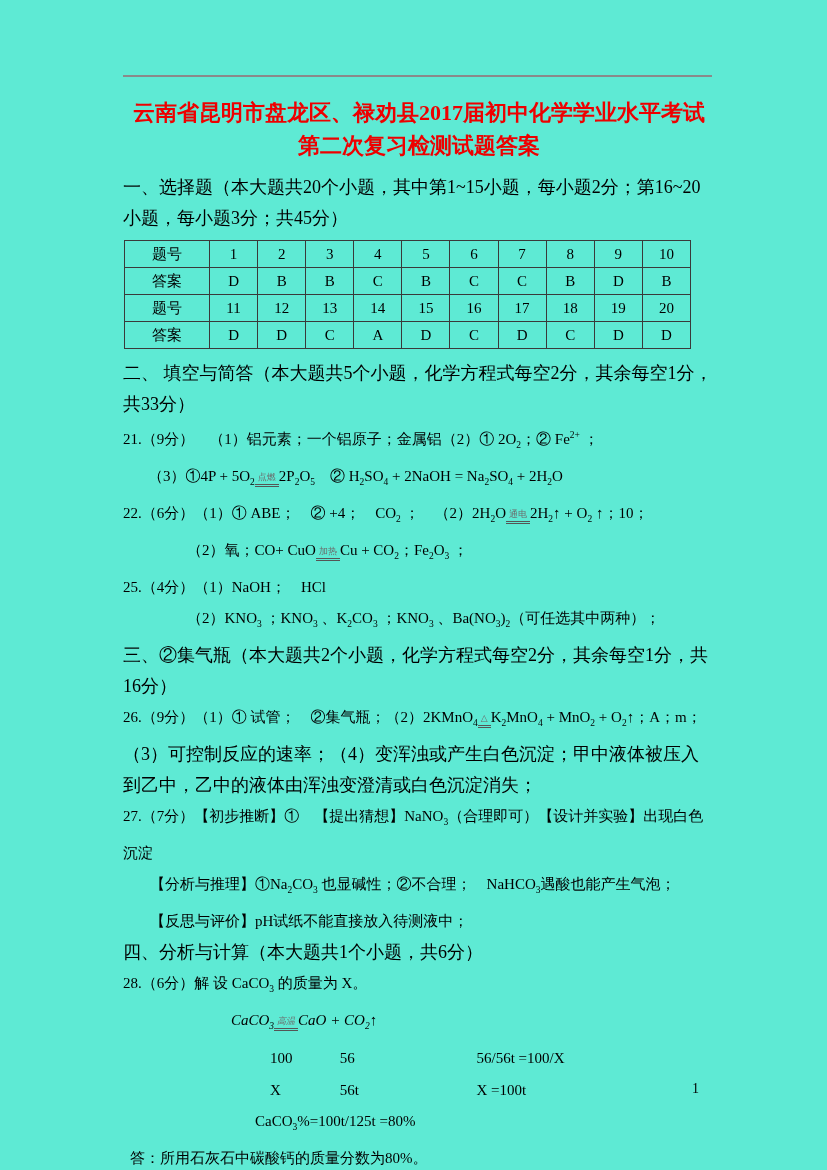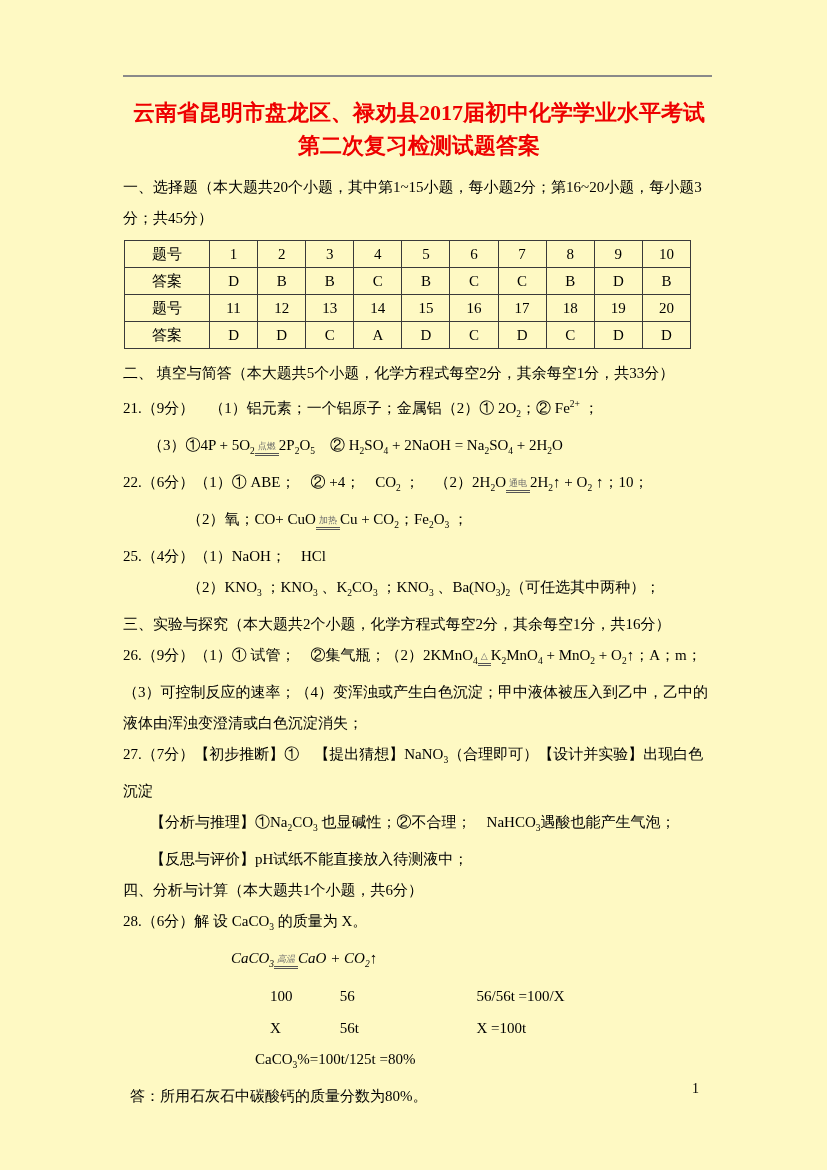--- a/index.html
+++ b/index.html
@@ -5,21 +5,21 @@
   html, body {
     margin: 0; padding: 0;
     background: #ffffff;
     font-family: "Liberation Serif", "DejaVu Serif", serif;
     color: #000000;
   }
   .page {
     position: relative;
     width: 827px;
     height: 1170px;
-    background: #fef9c3;
+    background: #5eead4;
     overflow: hidden;
   }
   .header-rule {
     position: absolute;
     top: 75px; left: 123px;
     width: 589px; height: 0;
     border-top: 2px solid #8a8a8a;
   }
   .content {
     position: absolute;
@@ -33,21 +33,21 @@
     font-weight: bold;
     text-align: center;
     color: #ee0000;
   }
   .line {
     font-size: 15px;
     line-height: 31px;
     min-height: 31px;
   }
   .para {
-    font-size: 15px;
+    font-size: 18px;
     line-height: 31px;
     margin: 0;
   }
   .indent-25 { padding-left: 25px; }
   .indent-27 { padding-left: 27px; }
   .indent-64 { padding-left: 64px; }
   .indent-100 { padding-left: 108px; font-style: italic; }
   .indent-132 { padding-left: 132px; }
   .indent-147 { padding-left: 147px; }
   .indent-7 { padding-left: 7px; }
@@ -164,21 +164,21 @@
 
     <p class="para">二、 填空与简答（本大题共5个小题，化学方程式每空2分，其余每空1分，共33分）</p>
 
     <div class="line"><span class="seg-n">21.（9分）　（1）铝元素；一个铝原子；金属铝（2）① 2O</span><span class="seg-sub">2</span><span class="seg-n">；② Fe</span><span class="seg-sup">2+</span><span class="seg-n"> ；</span></div>
     <div class="line indent-25"><span class="seg-n">（3）①4P + 5O</span><span class="seg-sub">2</span><span class="seg-cond">点燃</span><span class="seg-n">2P</span><span class="seg-sub">2</span><span class="seg-n">O</span><span class="seg-sub">5</span><span class="seg-n">　② H</span><span class="seg-sub">2</span><span class="seg-n">SO</span><span class="seg-sub">4</span><span class="seg-n"> + 2NaOH = Na</span><span class="seg-sub">2</span><span class="seg-n">SO</span><span class="seg-sub">4</span><span class="seg-n"> + 2H</span><span class="seg-sub">2</span><span class="seg-n">O</span></div>
     <div class="line"><span class="seg-n">22.（6分）（1）① ABE；　② +4；　CO</span><span class="seg-sub">2</span><span class="seg-n"> ；　（2）2H</span><span class="seg-sub">2</span><span class="seg-n">O</span><span class="seg-cond">通电</span><span class="seg-n">2H</span><span class="seg-sub">2</span><span class="seg-n">↑ + O</span><span class="seg-sub">2</span><span class="seg-n"> ↑；10；</span></div>
     <div class="line indent-64"><span class="seg-n">（2）氧；CO+ CuO</span><span class="seg-cond">加热</span><span class="seg-n">Cu + CO</span><span class="seg-sub">2</span><span class="seg-n">；Fe</span><span class="seg-sub">2</span><span class="seg-n">O</span><span class="seg-sub">3</span><span class="seg-n"> ；</span></div>
     <div class="line"><span class="seg-n">25.（4分）（1）NaOH；　HCl</span></div>
     <div class="line indent-64"><span class="seg-n">（2）KNO</span><span class="seg-sub">3</span><span class="seg-n"> ；KNO</span><span class="seg-sub">3</span><span class="seg-n"> 、K</span><span class="seg-sub">2</span><span class="seg-n">CO</span><span class="seg-sub">3</span><span class="seg-n"> ；KNO</span><span class="seg-sub">3</span><span class="seg-n"> 、Ba(NO</span><span class="seg-sub">3</span><span class="seg-n">)</span><span class="seg-sub">2</span><span class="seg-n">（可任选其中两种）；</span></div>
 
-    <p class="para">三、实验与探究（本大题共2个小题，化学方程式每空2分，其余每空1分，共16分）</p>
+    <p class="para">三、②集气瓶（本大题共2个小题，化学方程式每空2分，其余每空1分，共16分）</p>
 
     <div class="line"><span class="seg-n">26.（9分）（1）① 试管；　②集气瓶；（2）2KMnO</span><span class="seg-sub">4</span><span class="seg-cond">△</span><span class="seg-n">K</span><span class="seg-sub">2</span><span class="seg-n">MnO</span><span class="seg-sub">4</span><span class="seg-n"> + MnO</span><span class="seg-sub">2</span><span class="seg-n"> + O</span><span class="seg-sub">2</span><span class="seg-n">↑；A；m；</span></div>
     <div class="para"><span class="seg-n">（3）可控制反应的速率；（4）变浑浊或产生白色沉淀；甲中液体被压入到乙中，乙中的液体由浑浊变澄清或白色沉淀消失；</span></div>
     <div class="line"><span class="seg-n">27.（7分）【初步推断】①　【提出猜想】NaNO</span><span class="seg-sub">3</span><span class="seg-n">（合理即可）【设计并实验】出现白色沉淀</span></div>
     <div class="line indent-27"><span class="seg-n">【分析与推理】①Na</span><span class="seg-sub">2</span><span class="seg-n">CO</span><span class="seg-sub">3</span><span class="seg-n"> 也显碱性；②不合理；　NaHCO</span><span class="seg-sub">3</span><span class="seg-n">遇酸也能产生气泡；</span></div>
     <div class="line indent-27"><span class="seg-n">【反思与评价】pH试纸不能直接放入待测液中；</span></div>
 
     <p class="para">四、分析与计算（本大题共1个小题，共6分）</p>
 
     <div class="line"><span class="seg-n">28.（6分）解 设 CaCO</span><span class="seg-sub">3</span><span class="seg-n"> 的质量为 X。</span></div>

